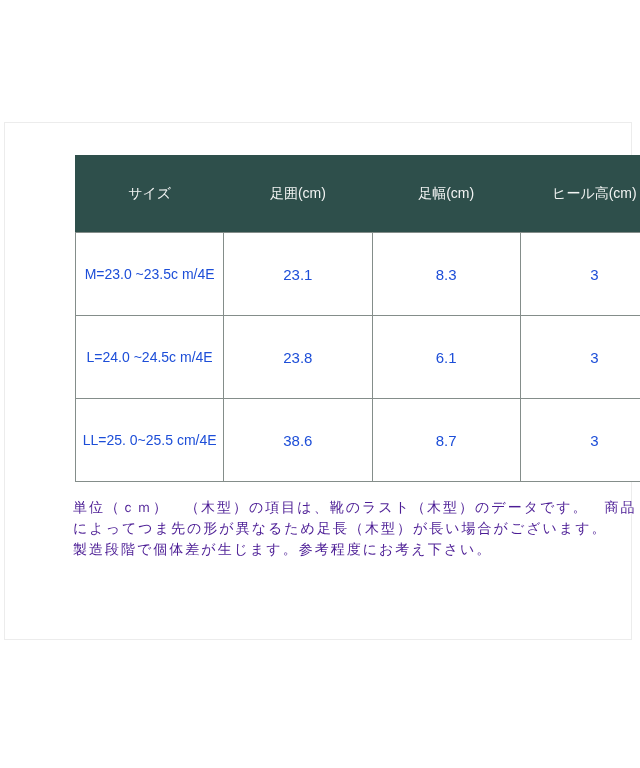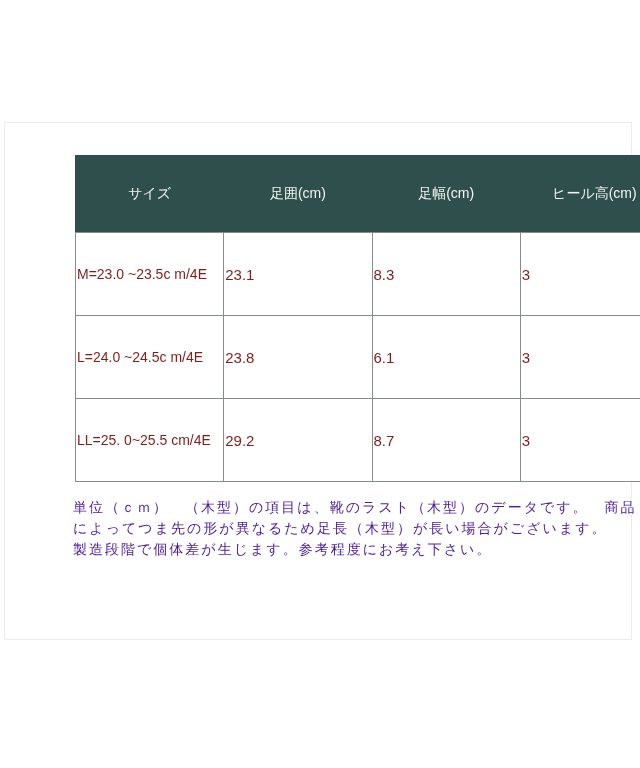--- a/index.html
+++ b/index.html
@@ -36,23 +36,24 @@
     font-size: 14px;
     text-align: center;
     vertical-align: middle;
     border: 1px solid var(--header_bg, #2e4f4b);
     border-bottom: 1px solid var(--grid, #848d8a);
     padding: 0;
   }
   table.size-chart td {
     height: 82px;
     border: 1px solid var(--grid, #848d8a);
+    text-align: center;
     vertical-align: middle;
     font-size: 15px;
-    color: #7f1d1d;
+    color: #1d4ed8;
     padding: 0 1px;
     background: #ffffff;
   }
   table.size-chart td.size-cell {
     font-size: 14px;
     line-height: 19px;
     white-space: pre-line;
   }
   .note {
     margin: 15px 0 0 20px;
@@ -86,21 +87,21 @@
         <td>3</td>
       </tr>
       <tr>
         <td class="size-cell">L=24.0 ~24.5c m/4E</td>
         <td>23.8</td>
         <td>6.1</td>
         <td>3</td>
       </tr>
       <tr>
         <td class="size-cell">LL=25. 0~25.5 cm/4E</td>
-        <td>29.2</td>
+        <td>38.6</td>
         <td>8.7</td>
         <td>3</td>
       </tr>
     </tbody>
   </table>
 
   <p class="note">単位（ｃｍ）　（木型）の項目は、靴のラスト（木型）のデータです。　商品
 によってつま先の形が異なるため足長（木型）が長い場合がございます。
 製造段階で個体差が生じます。参考程度にお考え下さい。</p>
 

